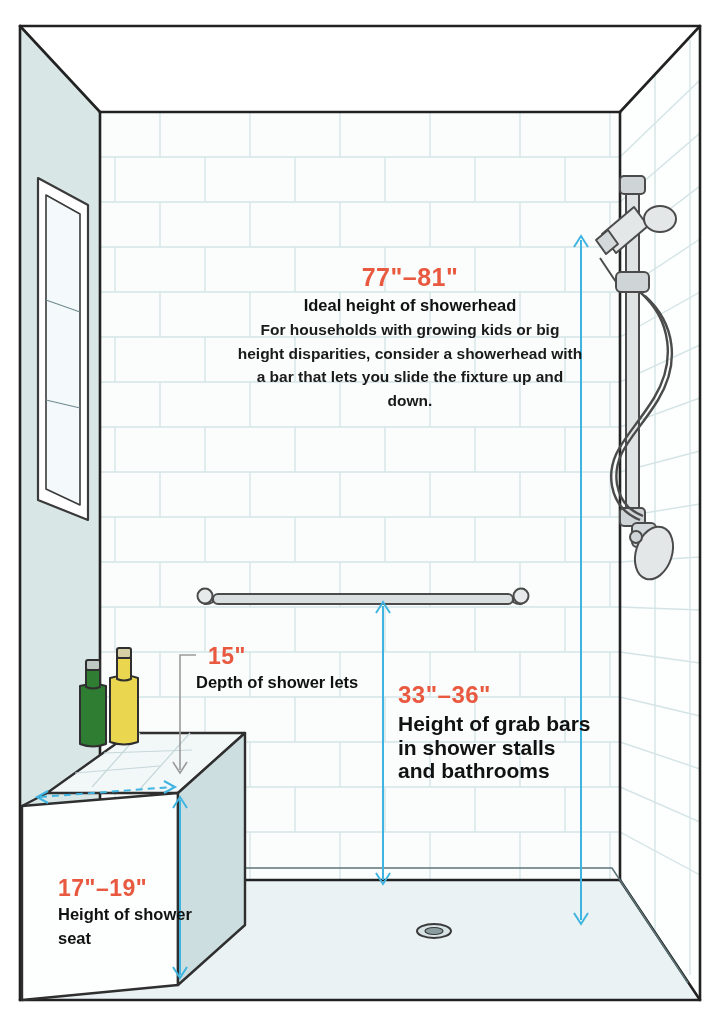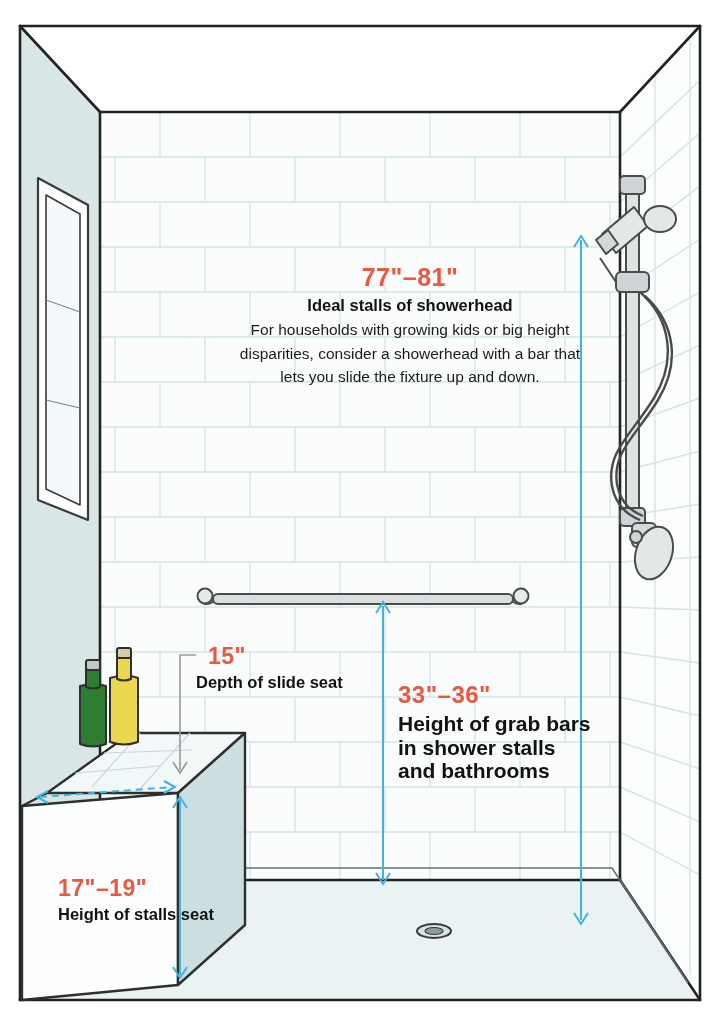--- a/index.html
+++ b/index.html
@@ -32,21 +32,21 @@
     color: #e8593f;
     font-weight: bold;
     letter-spacing: 0.5px;
   }
   .ann .lab {
     color: #111111;
     font-weight: bold;
   }
   .ann .desc {
     color: #1a1a1a;
-    font-weight: normal;
+    font-weight: bold;
   }
 
   
   #ann-showerhead {
     left: 236px;
     top: 262px;
     width: 348px;
     text-align: center;
   }
   #ann-showerhead .val { font-size: 25px; line-height: 30px; display: block; }
@@ -420,32 +420,32 @@
 
     <g stroke="#9a9a9a" stroke-width="1.6" fill="none">
 
       <polyline points="196,655 180,655 180,770"></polyline>
       <polyline points="173,762 180,773 187,762" stroke="#9a9a9a"></polyline>
     </g>
   </svg>
 
   <div class="ann" id="ann-showerhead">
     <span class="val">77"–81"</span>
-    <span class="lab">Ideal stalls of showerhead</span>
+    <span class="lab">Ideal height of showerhead</span>
     <span class="desc">For households with growing kids or big height disparities, consider a showerhead with a bar that lets you slide the fixture up and down.</span>
   </div>
 
   <div class="ann" id="ann-grabbar">
     <span class="val">33"–36"</span>
     <span class="lab">Height of grab bars in shower stalls and bathrooms</span>
   </div>
 
   <div class="ann" id="ann-seatdepth">
     <span class="val">15"</span>
-    <span class="lab">Depth of slide seat</span>
+    <span class="lab">Depth of shower lets</span>
   </div>
 
   <div class="ann" id="ann-seatheight">
     <span class="val">17"–19"</span>
-    <span class="lab">Height of stalls seat</span>
+    <span class="lab">Height of shower seat</span>
   </div>
 
 </div>
 
 </body></html>

